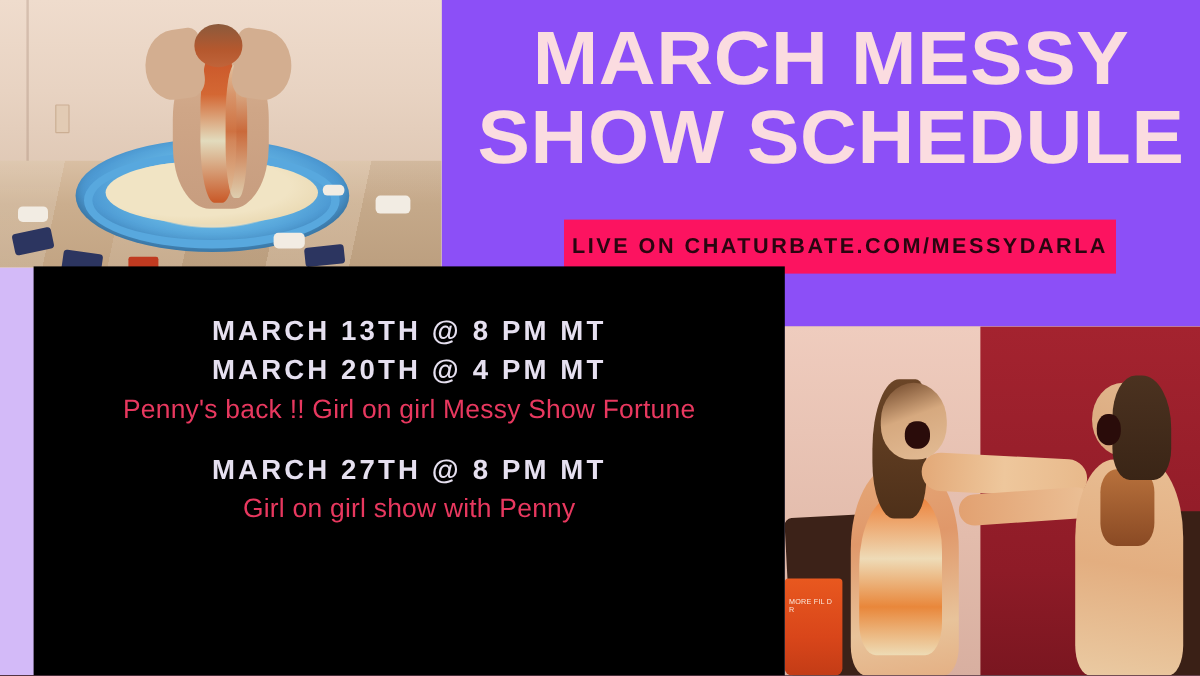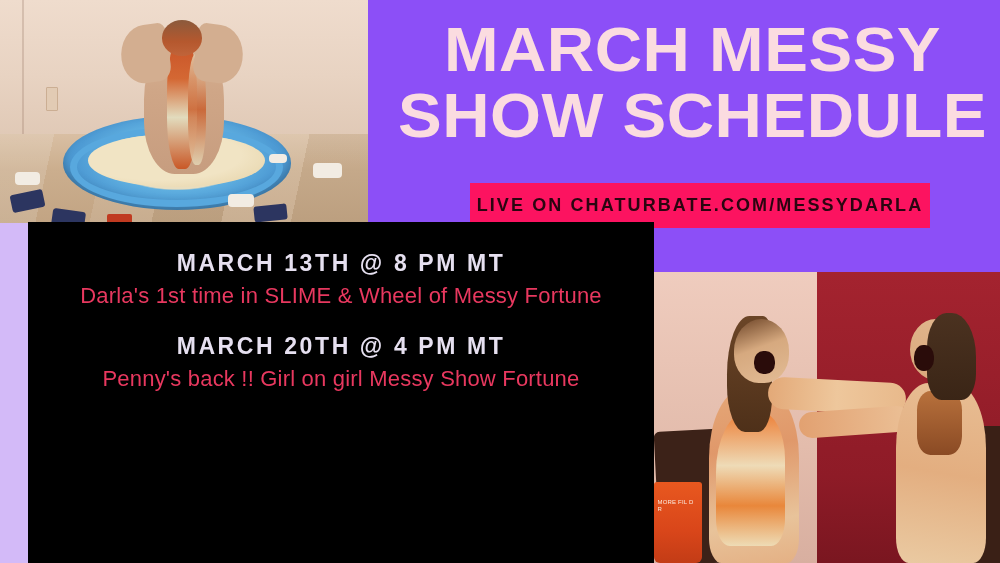--- a/index.html
+++ b/index.html
@@ -325,21 +325,21 @@
     letter-spacing: 2.1px;
     white-space: nowrap;
   }
 
   
   .schedule {
     position: absolute;
     left: 28px; top: 222px;
     width: 626px; height: 341px;
     background: #000000;
-    padding-top: 28px;
+    padding-top: 40px;
     box-sizing: border-box;
     text-align: center;
   }
   .sched-date {
     color: #E6E0F0;
     font-family: "Liberation Sans", sans-serif;
     font-weight: 700;
     font-size: 23px;
     letter-spacing: 2.6px;
     margin: 0 0 6px 0;
@@ -420,24 +420,27 @@
   </div>
 
   <div class="banner">
     <span class="banner-text">LIVE ON CHATURBATE.COM/MESSYDARLA</span>
   </div>
 
   <div class="schedule">
 
     <div class="sched-entry">
       <div class="sched-date">MARCH 13TH @ 8 PM MT</div>
-      <div class="sched-desc">Darla's 1st time in SLIME &amp; Wheel of Messy Fortune</div>
     </div>
 
     <div class="sched-entry">
       <div class="sched-date">MARCH 20TH @ 4 PM MT</div>
       <div class="sched-desc">Penny's back !! Girl on girl Messy Show Fortune</div>
     </div>
 
+    <div class="sched-entry">
+      <div class="sched-date">MARCH 27TH @ 8 PM MT</div>
+      <div class="sched-desc">Girl on girl show with Penny</div>
+    </div>
 
   </div>
 
 </div>
 
 </body></html>

